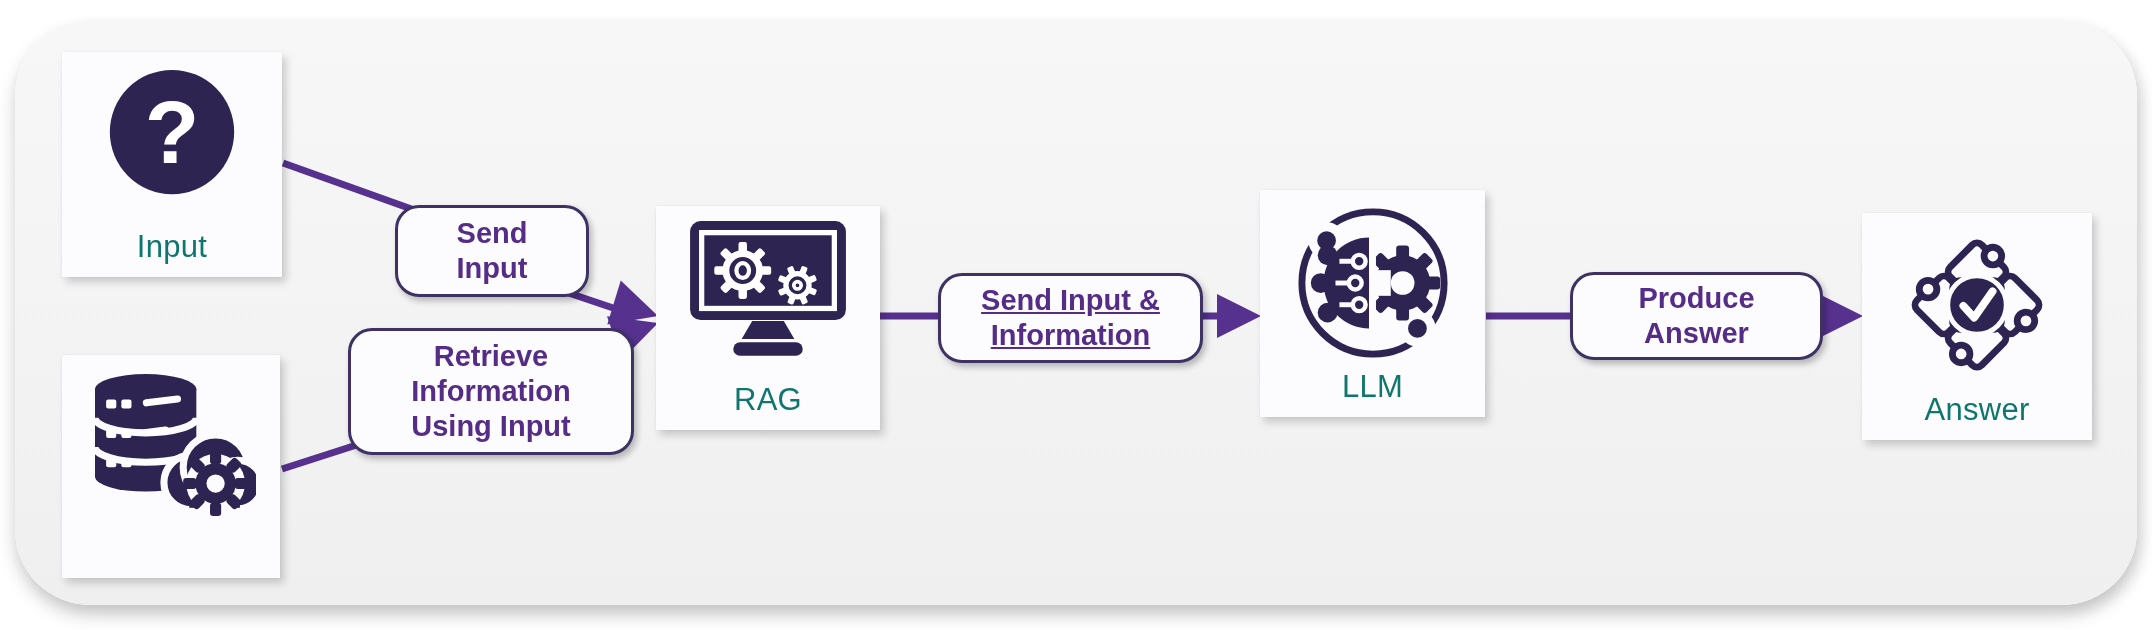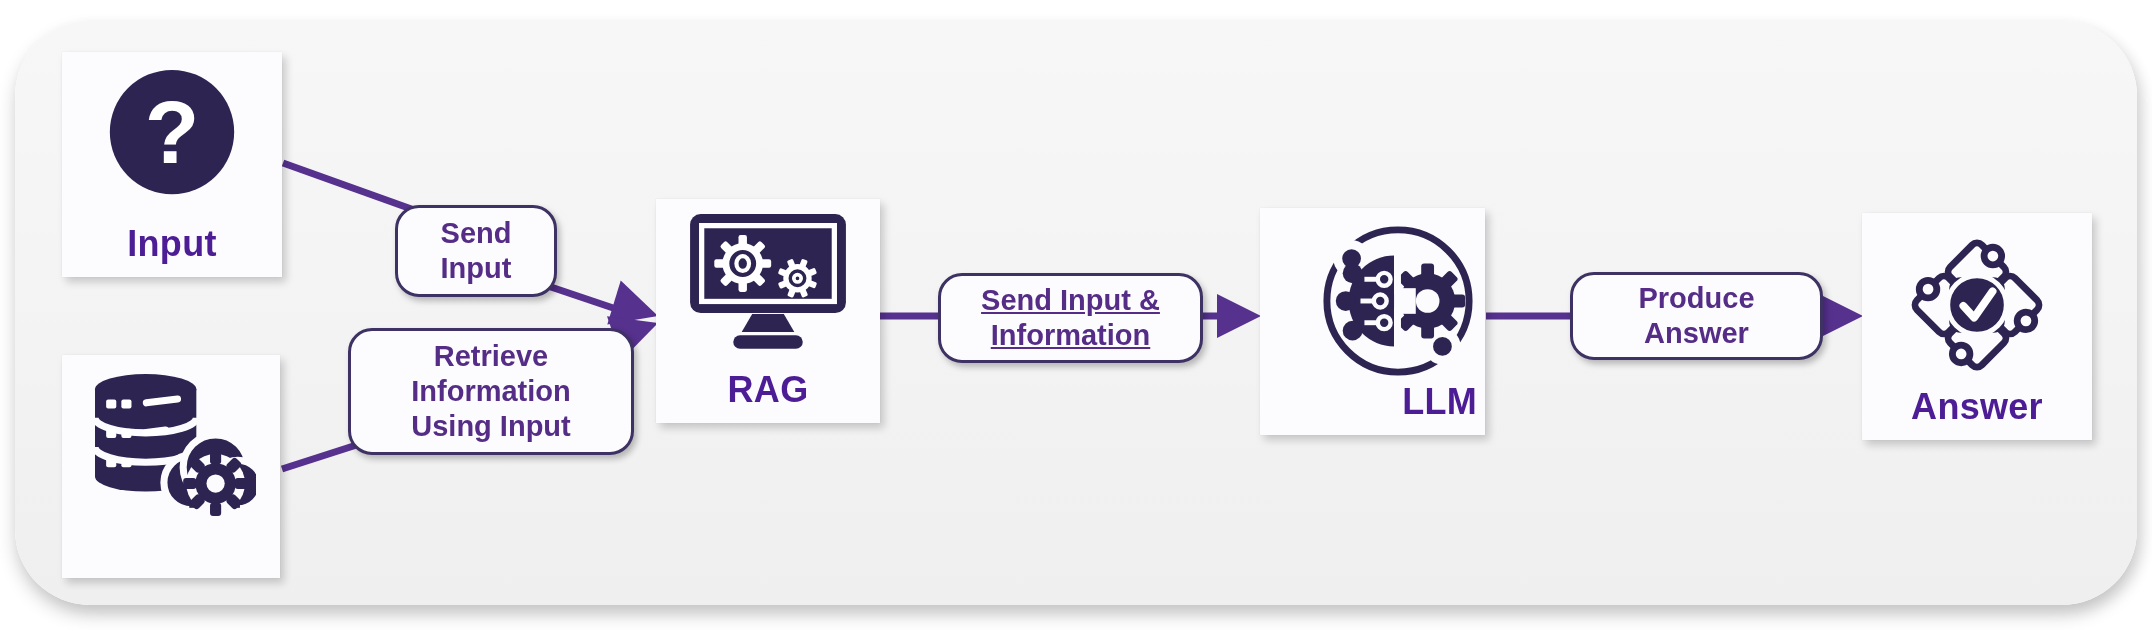--- a/index.html
+++ b/index.html
@@ -25,21 +25,21 @@
   #connectors{position:absolute;left:0;top:0;width:2152px;height:630px;z-index:2;}
   #connectors line{stroke:var(--connector);stroke-width:7;}
   #connectors polygon{fill:var(--connector);}
   .node{
     position:absolute;z-index:3;background:var(--node-bg);
     box-shadow:4px 5px 8px rgba(0,0,0,.18),0 0 1px rgba(0,0,0,.10);
     display:flex;flex-direction:column;align-items:center;justify-content:space-between;
     padding:14px 8px 12px;
   }
   .node-label{
-    font-weight:bold;font-size:36px;color:#4c1d95;letter-spacing:.3px;white-space:nowrap;
+    font-weight:normal;font-size:31px;color:#0f766e;letter-spacing:.3px;white-space:nowrap;
   }
   .pill{
     position:absolute;z-index:3;background:var(--node-bg);
     border:3.5px solid var(--pill-border);border-radius:24px;
     box-shadow:3px 4px 6px rgba(0,0,0,.25);
     display:flex;align-items:center;justify-content:center;text-align:center;
   }
   .pill-text{
     font-weight:bold;font-size:29px;line-height:1.2;color:var(--accent);
   }
@@ -119,21 +119,21 @@
           <rect x="-5.5" y="-32" width="11" height="13" rx="3" transform="translate(124,113) rotate(225)"></rect>
           <rect x="-5.5" y="-32" width="11" height="13" rx="3" transform="translate(124,113) rotate(270)"></rect>
           <rect x="-5.5" y="-32" width="11" height="13" rx="3" transform="translate(124,113) rotate(315)"></rect>
           <circle cx="124" cy="113" r="20"></circle>
         </g>
         <circle cx="124" cy="113" r="9" class="bgfill"></circle>
       </svg>
     </span>
   </div>
 
-  <div class="node" style="left:656px;top:199px;width:224px;height:224px;">
+  <div class="node" style="left:656px;top:206px;width:224px;height:224px;">
     <span class="icon">
       <svg viewBox="0 0 150 132" width="158" height="139">
         <rect x="1" y="1" width="148" height="94" rx="10" class="ink"></rect>
         <rect x="12" y="12" width="126" height="72" class="wstroke" stroke-width="5"></rect>
 
         <g fill="#ffffff">
           <rect x="-4" y="-27" width="8" height="10" rx="2" transform="translate(51,48)"></rect>
           <rect x="-4" y="-27" width="8" height="10" rx="2" transform="translate(51,48) rotate(45)"></rect>
           <rect x="-4" y="-27" width="8" height="10" rx="2" transform="translate(51,48) rotate(90)"></rect>
           <rect x="-4" y="-27" width="8" height="10" rx="2" transform="translate(51,48) rotate(135)"></rect>
@@ -158,37 +158,37 @@
         <circle cx="103" cy="62" r="11" class="wstroke" stroke-width="5"></circle>
         <circle cx="103" cy="62" r="3.5" class="wstroke" stroke-width="3.5"></circle>
 
         <path d="M60,96 L90,96 L100,113 L50,113 Z" class="ink"></path>
         <rect x="42" y="116" width="66" height="13" rx="6.5" class="ink"></rect>
       </svg>
     </span>
     <span class="node-label">RAG</span>
   </div>
 
-  <div class="pill" style="left:395px;top:205px;width:162px;height:92px;">
+  <div class="pill" style="left:395px;top:205px;width:194px;height:92px;">
     <span class="pill-text" style="max-width:110px;">Send Input</span>
   </div>
 
   <div class="pill" style="left:348px;top:328px;width:286px;height:127px;">
     <span class="pill-text" style="max-width:208px;">Retrieve Information Using Input</span>
   </div>
 
   <div class="pill" style="left:938px;top:273px;width:265px;height:90px;">
     <span class="pill-text" style="max-width:212px;text-decoration:underline;">Send Input &amp; Information</span>
   </div>
 
   <div class="pill" style="left:1550px;top:272px;width:253px;height:88px;margin-left:20px;">
     <span class="pill-text" style="max-width:170px;">Produce Answer</span>
   </div>
 
-  <div class="node" style="left:1260px;top:208px;width:225px;height:227px;align-items:flex-end;">
+  <div class="node" style="left:1260px;top:190px;width:225px;height:227px;">
     <span class="icon">
       <svg viewBox="0 0 160 160" width="158" height="158">
         <circle cx="80" cy="80" r="72" class="orbit" stroke-width="7"></circle>
 
         <circle cx="33" cy="37" r="14" class="ink bgstroke" stroke-width="9"></circle>
         <circle cx="125" cy="126" r="14" class="ink bgstroke" stroke-width="9"></circle>
 
         <path d="M76,34 A46,46 0 1 0 76,126 Z" class="ink"></path>
         <circle cx="34" cy="52" r="10" class="ink"></circle>
         <circle cx="27" cy="80" r="10" class="ink"></circle>

